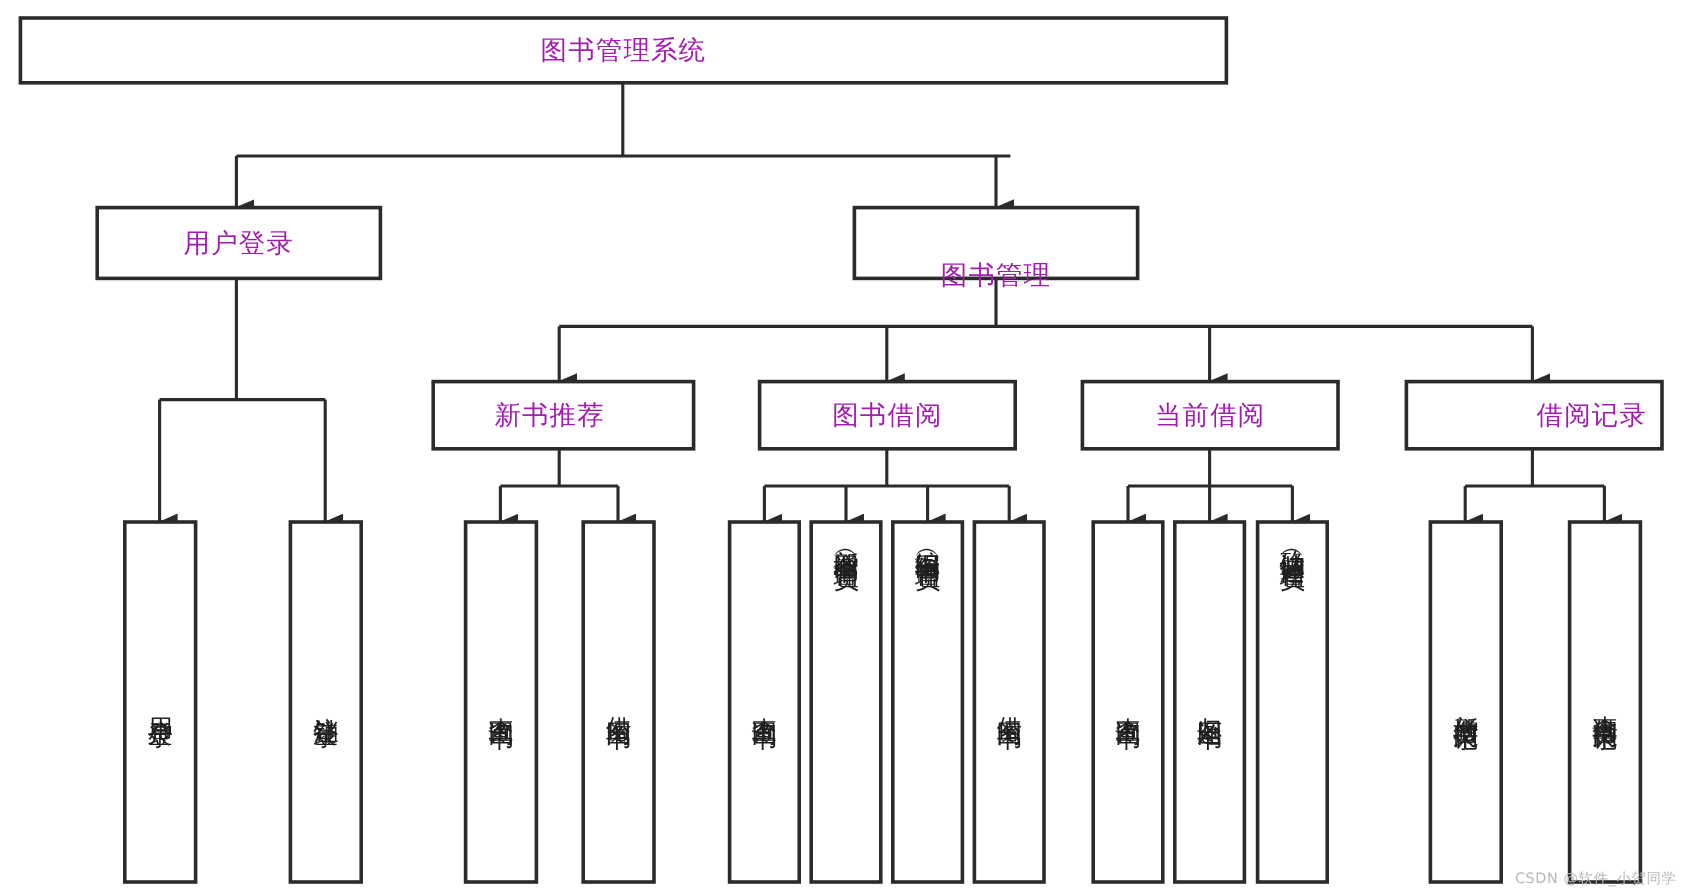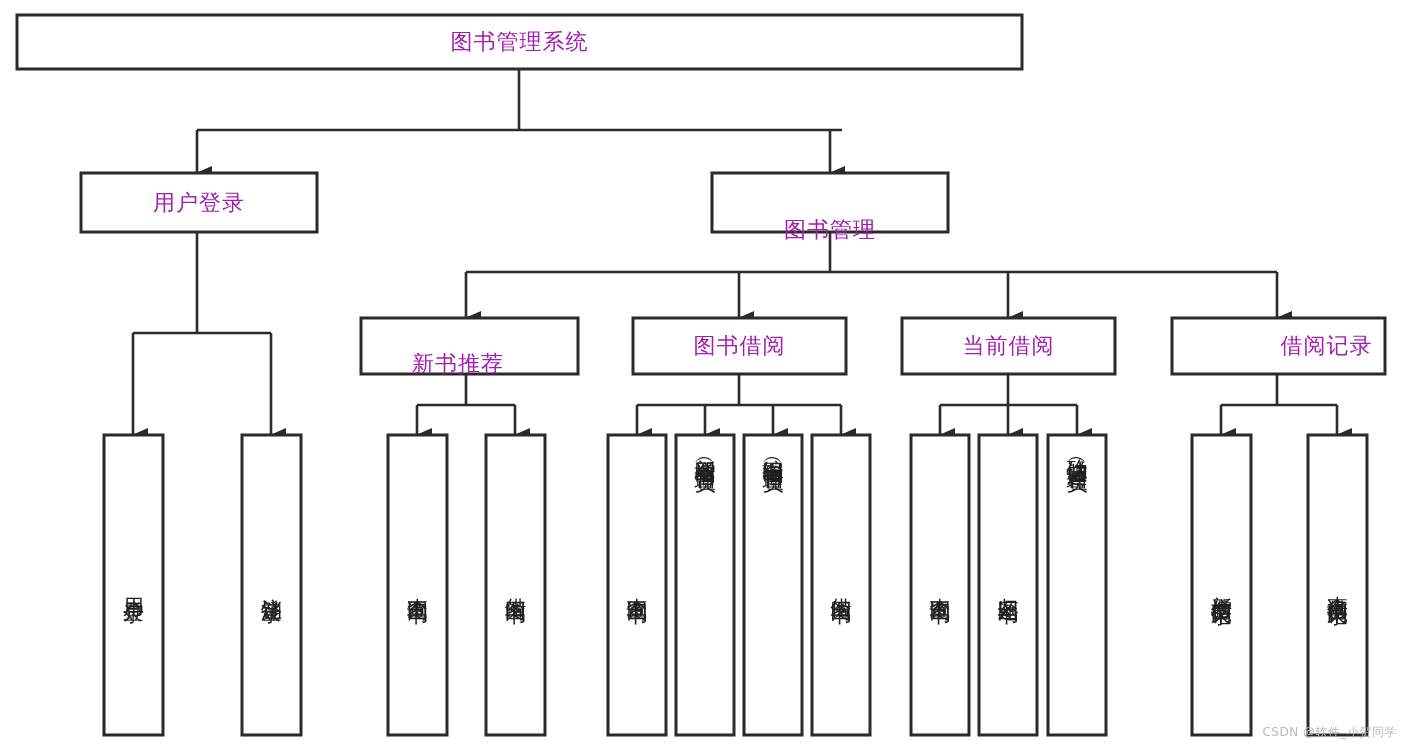--- a/index.html
+++ b/index.html
@@ -174,21 +174,21 @@
     <rect class="node-box" x="1192" y="435" width="59" height="300"></rect>
     <rect class="node-box" x="1308" y="435" width="59" height="300"></rect>
 
   </svg>
 
   <div class="box-label-abs" style="left:17px; top:15px; width:1005px; height:54px;">图书管理系统</div>
 
   <div class="box-label-abs" style="left:81px; top:173px; width:236px; height:59px;">用户登录</div>
   <div class="box-label-abs" style="left:712px; top:173px; width:236px; height:42px;margin-top:36px;">图书管理</div>
 
-  <div class="box-label-abs" style="left:361px; top:336px; width:194px; height:56px;">新书推荐</div>
+  <div class="box-label-abs" style="left:361px; top:318px; width:194px; height:56px;">新书推荐</div>
   <div class="box-label-abs" style="left:633px; top:318px; width:213px; height:56px;">图书借阅</div>
   <div class="box-label-abs" style="left:902px; top:318px; width:213px; height:56px;">当前借阅</div>
   <div class="box-label-abs" style="left:1172px; top:318px; width:213px; height:56px;margin-left:48px;">借阅记录</div>
 
   <div class="leaf-label-wrap" style="left:104px; top:435px; width:59px; height:300px; justify-content:center;">用户登录</div>
   <div class="leaf-label-wrap" style="left:242px; top:435px; width:59px; height:300px; justify-content:center;">注销登录</div>
 
   <div class="leaf-label-wrap" style="left:388px; top:435px; width:59px; height:300px; justify-content:center;">查询图书</div>
   <div class="leaf-label-wrap" style="left:486px; top:435px; width:59px; height:300px; justify-content:center;">借阅图书</div>
 

